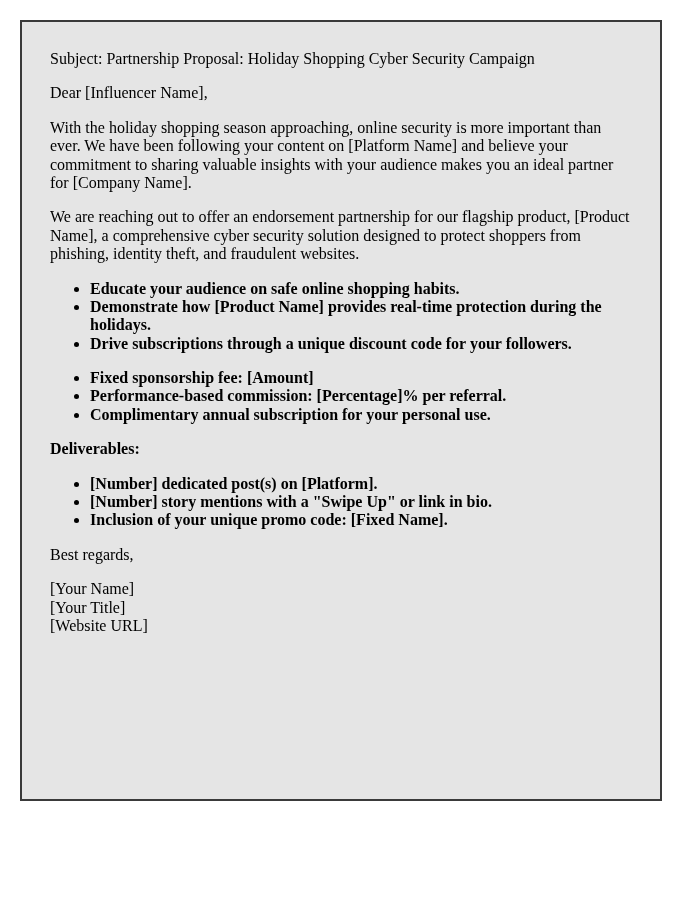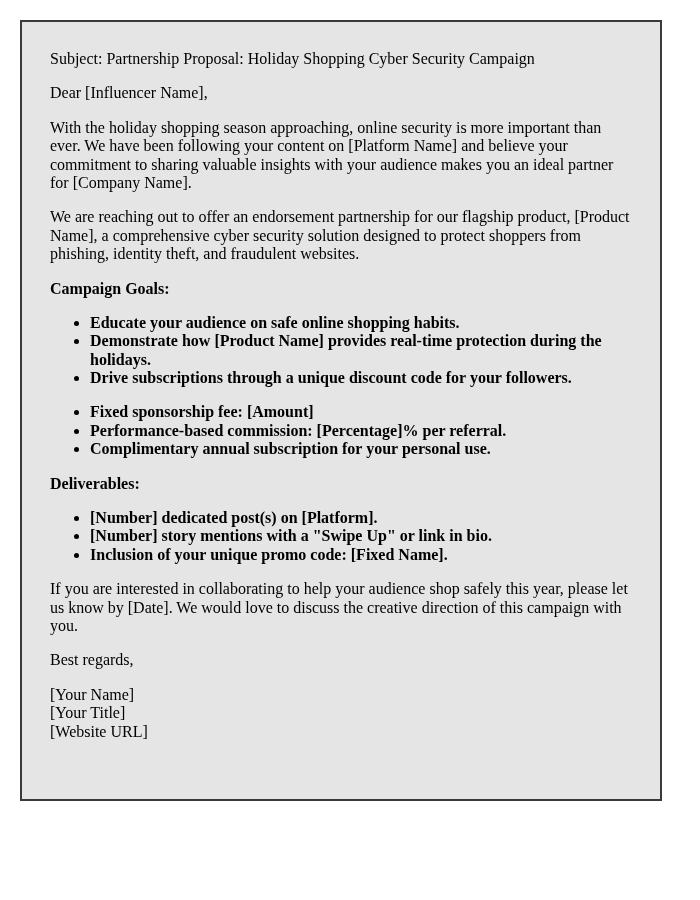--- a/index.html
+++ b/index.html
@@ -59,41 +59,39 @@
   <div class="letter-box">
 
     <p>Subject: Partnership Proposal: Holiday Shopping Cyber Security Campaign</p>
 
     <p>Dear [Influencer Name],</p>
 
     <p>With the holiday shopping season approaching, online security is more important than ever. We have been following your content on [Platform Name] and believe your commitment to sharing valuable insights with your audience makes you an ideal partner for [Company Name].</p>
 
     <p>We are reaching out to offer an endorsement partnership for our flagship product, [Product Name], a comprehensive cyber security solution designed to protect shoppers from phishing, identity theft, and fraudulent websites.</p>
 
-    <p class="section-heading">Campaign Goals:</p>
     <ul>
       <li>Educate your audience on safe online shopping habits.</li>
       <li>Demonstrate how [Product Name] provides real-time protection during the holidays.</li>
       <li>Drive subscriptions through a unique discount code for your followers.</li>
     </ul>
 
     <ul>
       <li>Fixed sponsorship fee: [Amount]</li>
       <li>Performance-based commission: [Percentage]% per referral.</li>
       <li>Complimentary annual subscription for your personal use.</li>
     </ul>
 
     <p class="section-heading">Deliverables:</p>
     <ul>
       <li>[Number] dedicated post(s) on [Platform].</li>
       <li>[Number] story mentions with a "Swipe Up" or link in bio.</li>
       <li>Inclusion of your unique promo code: [Fixed Name].</li>
     </ul>
 
-    <p>If you are interested in collaborating to help your audience shop safely this year, please let us know by [Date]. We would love to discuss the creative direction of this campaign with you.</p>
 
     <p>Best regards,</p>
 
     <p>
       <span class="sig-line" style="display:block">[Your Name]</span>
       <span class="sig-line" style="display:block">[Your Title]</span>
       <span class="sig-line" style="display:block">[Website URL]</span>
     </p>
 
   </div>

